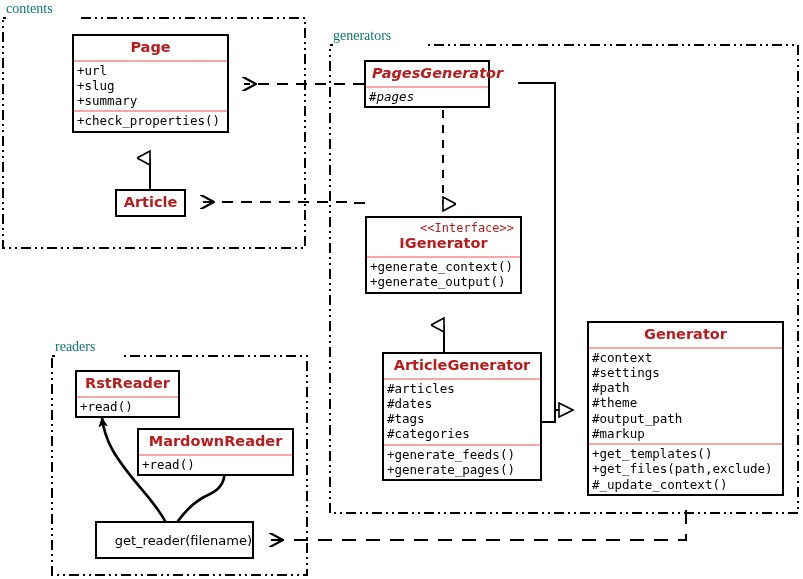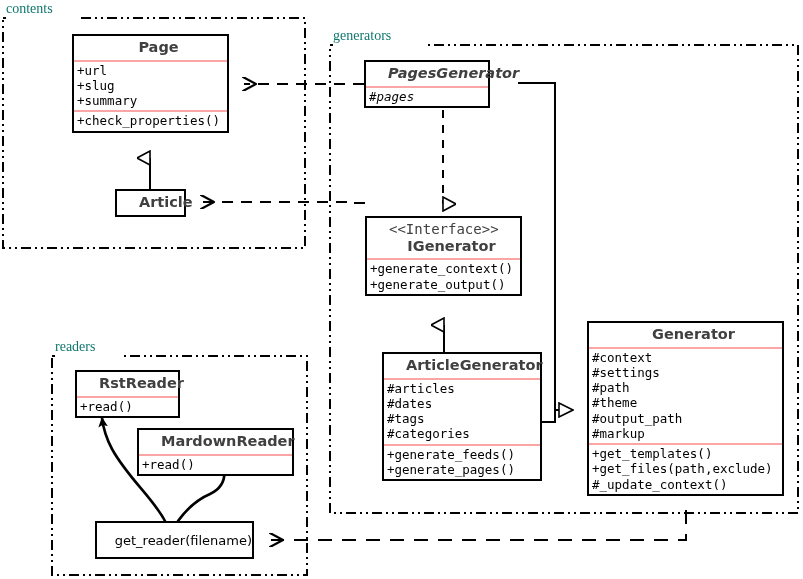--- a/index.html
+++ b/index.html
@@ -43,30 +43,30 @@
     box-sizing: border-box;
     background: #ffffff;
     border: 2px solid #000;
     z-index: 5;
   }
   .uml-name {
     font-family: "DejaVu Sans", sans-serif;
     font-weight: bold;
     font-size: 14.5px;
     text-align: center;
-    padding: 3px 6px 4px 22px;
+    padding: 3px 6px 4px 6px;
     line-height: 1.15;
-    color: #404040;
+    color: #b91c1c;
     white-space: nowrap;
   }
   .uml-stereotype {
     font-family: "DejaVu Sans Mono", monospace;
     font-weight: normal;
-    font-size: 14px;
-    text-align: left;
+    font-size: 12px;
+    text-align: right;
     display: block;
     line-height: 1.2;
   }
   .uml-compartment {
     border-top: 2px solid #fca5a5;
     padding: 1px 2px 2px 3px;
   }
   .uml-member {
     font-family: "DejaVu Sans Mono", monospace;
     font-size: 12.5px;

